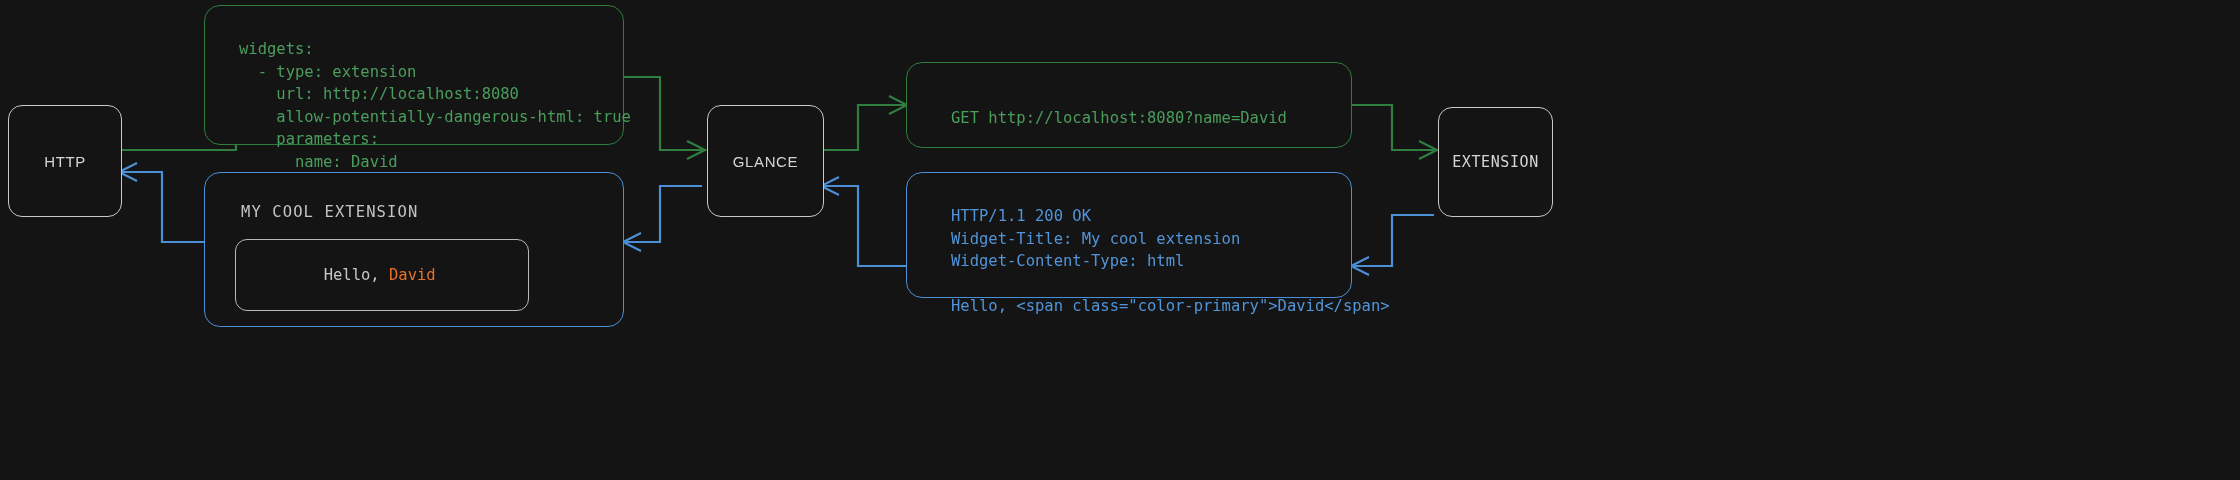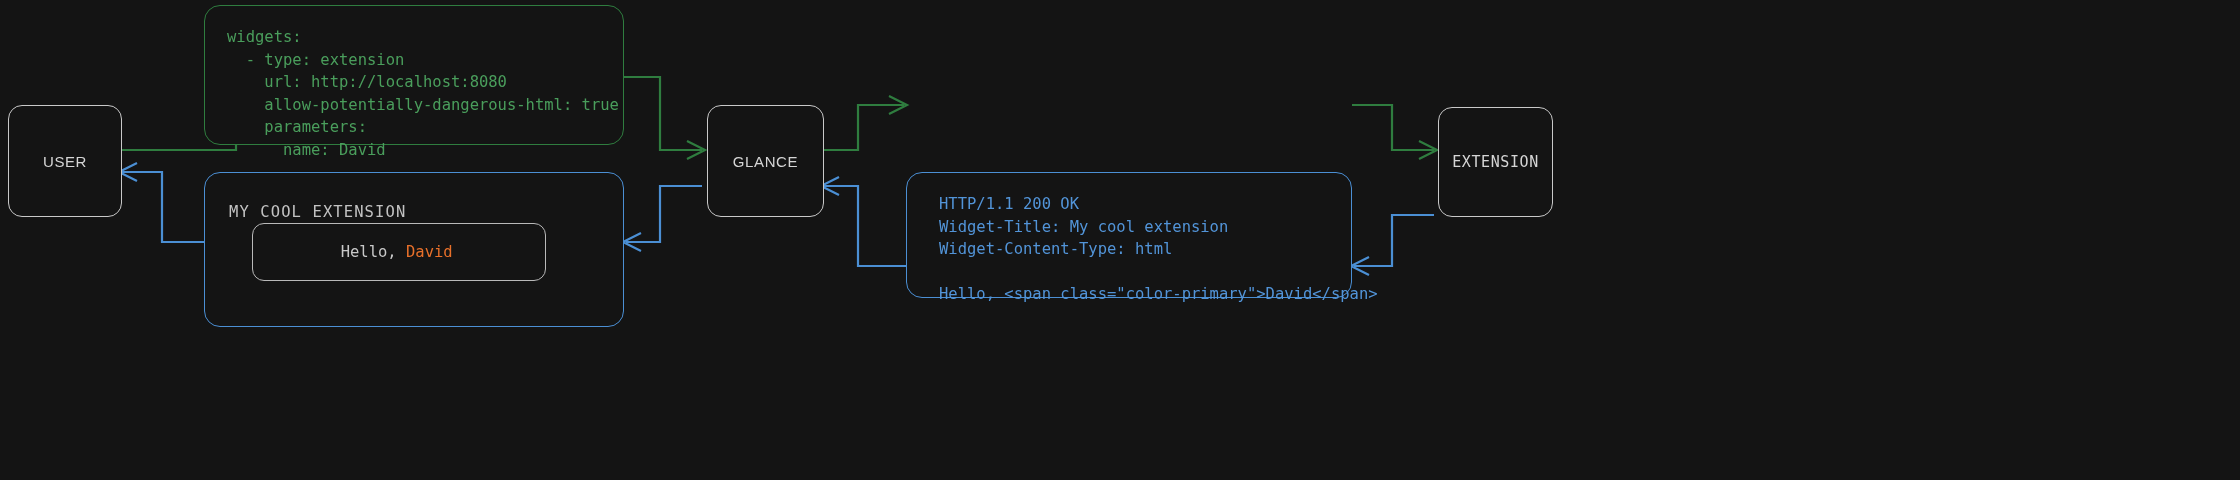--- a/index.html
+++ b/index.html
@@ -11,21 +11,21 @@
   .node{position:absolute;border:1.6px solid #c9c9c9;border-radius:14px;
         background:#141414;display:flex;align-items:center;justify-content:center;}
   .node-label{color:#d6d6d6;letter-spacing:.6px;white-space:nowrap;}
   .node.sans .node-label{font-family:"Liberation Sans","DejaVu Sans",sans-serif;font-size:15px;}
   .node.mono .node-label{font-family:"DejaVu Sans Mono","Liberation Mono",monospace;font-size:15px;}
 
   .panel{position:absolute;border-radius:16px;background:#141414;box-sizing:border-box;}
   .panel.green{border:1.6px solid #2f7d3f;}
   .panel.blue{border:1.6px solid #4b8fd4;}
 
-  .code{margin:0;white-space:pre;font-size:15.5px;line-height:22.5px;
+  .code{margin:12px;white-space:pre;font-size:15.5px;line-height:22.5px;
         font-family:"DejaVu Sans Mono","Liberation Mono",monospace;}
   .code.green{color:#4a9e5c;}
   .code.blue{color:#5294d8;}
 
   .widget-title{color:#c3c3c3;font-size:15.5px;letter-spacing:1.1px;
                 font-family:"DejaVu Sans Mono","Liberation Mono",monospace;}
   .widget-inner{border:1.6px solid #b9b9b9;border-radius:12px;box-sizing:border-box;
                 display:flex;align-items:center;}
   .widget-text{font-size:15.5px;color:#c8c8c8;white-space:pre;
                font-family:"DejaVu Sans Mono","Liberation Mono",monospace;}
@@ -63,51 +63,54 @@
       <g stroke="#4b8fd4">
         <path d="M702,186 H660 V242 H626"></path>
         <polyline points="641,233 623,242 641,251"></polyline>
         <path d="M204,242 H162 V172 H122"></path>
         <polyline points="137,163 119,172 137,181"></polyline>
       </g>
     </g>
   </svg>
 
   <div class="node sans" style="left:8px;top:105px;width:112px;height:110px;">
-    <span class="node-label">USER</span>
+    <span class="node-label">HTTP</span>
   </div>
 
   <div class="node mono" style="left:1438px;top:107px;width:113px;height:108px;">
     <span class="node-label">EXTENSION</span>
   </div>
 
   <div class="node sans" style="left:707px;top:105px;width:115px;height:110px;">
     <span class="node-label">GLANCE</span>
   </div>
 
   <div class="panel green" style="left:204px;top:5px;width:420px;height:140px;">
     <pre class="code green" style="position:absolute;left:22px;top:20px;">widgets:
   - type: extension
     url: http://localhost:8080
     allow-potentially-dangerous-html: true
     parameters:
       name: David</pre>
   </div>
 
+  <div class="panel green" style="left:906px;top:62px;width:446px;height:86px;">
+    <pre class="code green" style="position:absolute;left:32px;top:32px;">GET http://localhost:8080?name=David</pre>
+  </div>
 
   <div class="panel blue" style="left:906px;top:172px;width:446px;height:126px;">
     <pre class="code blue" style="position:absolute;left:32px;top:20px;">HTTP/1.1 200 OK
 Widget-Title: My cool extension
 Widget-Content-Type: html
 
 Hello, &lt;span class="color-primary"&gt;David&lt;/span&gt;</pre>
   </div>
 
   <div class="panel blue" style="left:204px;top:172px;width:420px;height:155px;">
-    <div class="widget-title" style="position:absolute;left:24px;top:30px;">MY COOL EXTENSION</div>
-    <div class="widget-inner" style="position:absolute;left:30px;top:50px;width:294px;height:58px;margin-left:17px;">
+    <div class="widget-title" style="position:absolute;left:36px;top:30px;">MY COOL EXTENSION</div>
+    <div class="widget-inner" style="position:absolute;left:30px;top:66px;width:294px;height:72px;">
       <div class="widget-text" style="padding-left:13px;">
         <span>Hello, </span><span class="accent">David</span>
       </div>
     </div>
   </div>
 
 </div>
 
 </body></html>

